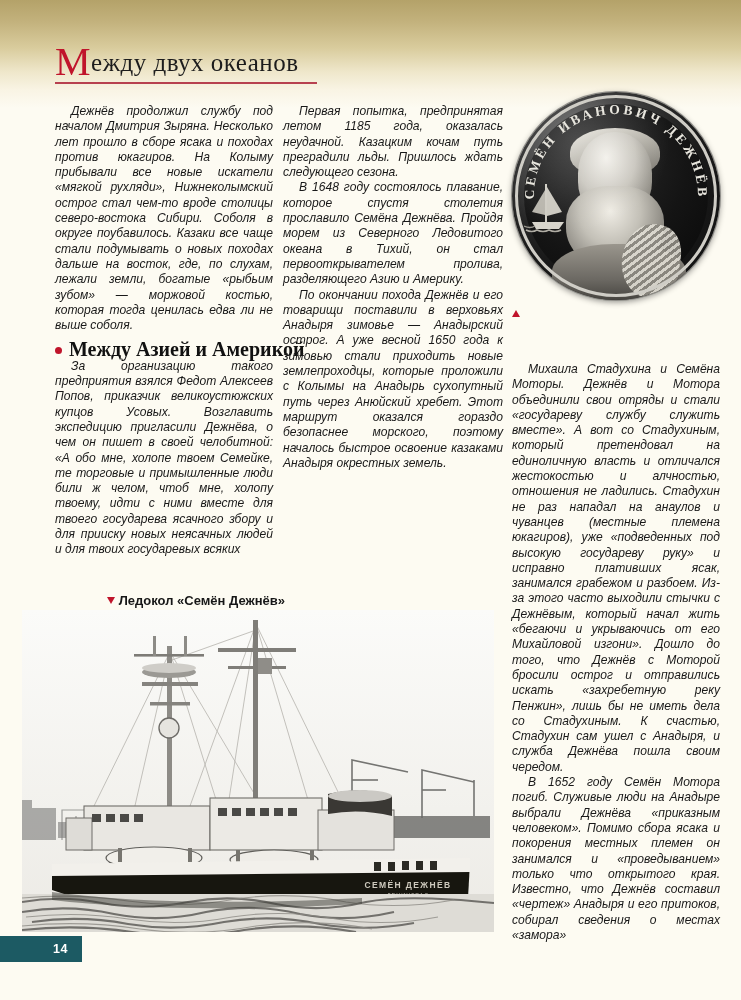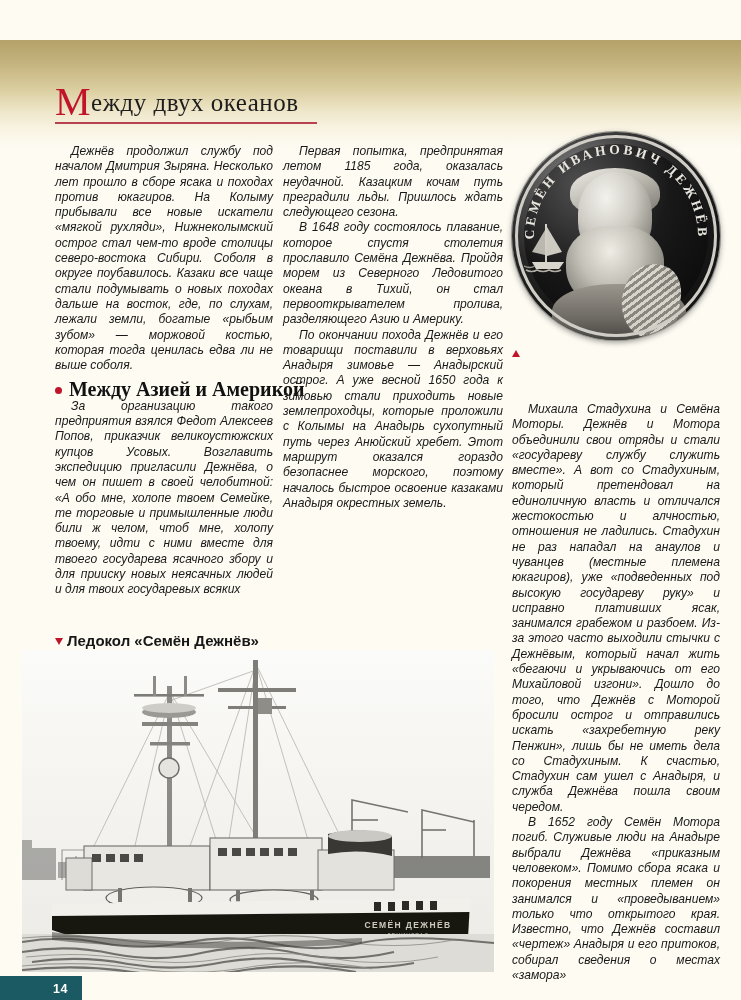--- a/index.html
+++ b/index.html
@@ -6,21 +6,20 @@
   body{
     width:741px;height:1000px;
     background:#fdfbf2;
     font-family:"Liberation Sans", sans-serif;
     overflow:hidden;
     position:relative;
   }
   #page{
     position:absolute;inset:0;
     background:linear-gradient(to bottom,#b4a269 0px,#c3b27d 22px,#d9cc9d 48px,#efe7cb 72px,#f9f4e4 90px,#fdfbf2 108px,#fdfbf2 100%);
-    margin-top:40px;
   }
   
   #title-block{position:absolute;left:55px;top:44px;width:300px;}
   .title-text{
     font-family:"Liberation Serif", serif;
     font-size:25px;
     color:#1c1c1c;
     letter-spacing:.5px;
     white-space:nowrap;
     line-height:1;
@@ -124,21 +123,21 @@
     font-size:10.6px;line-height:13.6px;font-weight:700;color:#171717;
   }
   .cap-tri-up{
     display:inline-block;width:0;height:0;
     border-left:4.5px solid transparent;border-right:4.5px solid transparent;
     border-bottom:7px solid #c0142b;margin-right:4px;vertical-align:1px;
   }
   
   #photo-caption{
     position:absolute;left:55px;top:594px;width:230px;
-    font-size:15px;line-height:13px;font-weight:700;color:#171717;
+    font-size:13px;line-height:13px;font-weight:700;color:#171717;text-align:right;
   }
   .cap-tri-down{
     display:inline-block;width:0;height:0;
     border-left:4.5px solid transparent;border-right:4.5px solid transparent;
     border-top:7px solid #c0142b;margin-right:4px;vertical-align:1px;
   }
   
   #photo{
     position:absolute;left:22px;top:610px;width:472px;height:322px;
     background:#f4f3ef;overflow:hidden;

